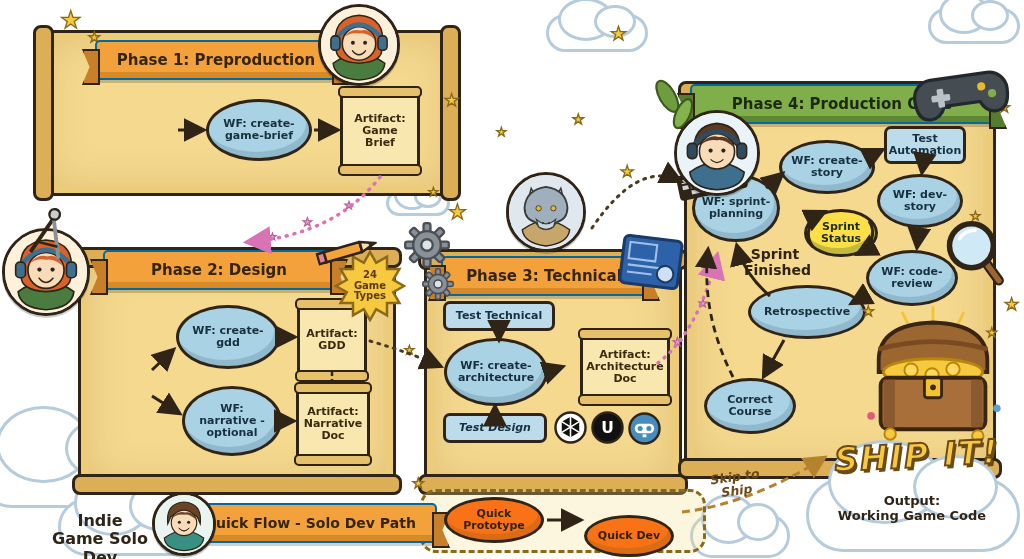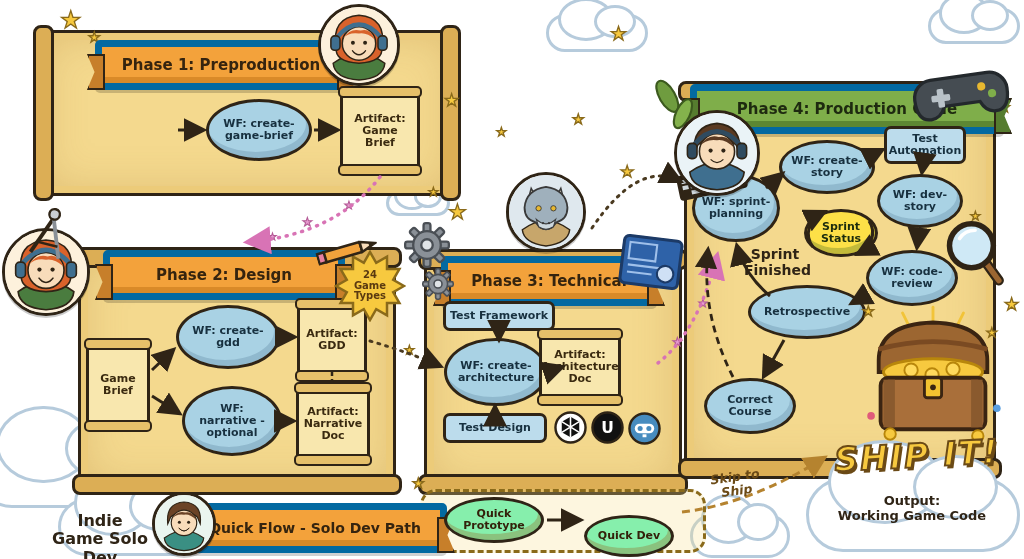--- a/index.html
+++ b/index.html
@@ -8,37 +8,37 @@
   
   .panel{position:absolute;background:#f4d98e;border:3.5px solid #2f2416;border-radius:9px;
          box-shadow:inset 0 0 0 7px #eccb79, inset 0 0 45px rgba(160,110,40,.28);z-index:1;}
   .roll-top,.roll-bottom{position:absolute;left:-9px;right:-9px;height:15px;background:#dcae55;
          border:3px solid #2f2416;border-radius:8px;z-index:2;}
   .roll-top{top:-8px}.roll-bottom{bottom:-8px}
   .roll-left,.roll-right{position:absolute;top:-8px;bottom:-8px;width:15px;background:#dcae55;
          border:3px solid #2f2416;border-radius:8px;z-index:2;}
   .roll-left{left:-8px}.roll-right{right:-8px}
   
-  .banner{position:absolute;background:#f3a23b;border:7px solid #0369a1;border-radius:5px;
+  .banner{position:absolute;background:#f3a23b;border:2px solid #0369a1;border-radius:5px;
           display:flex;align-items:center;justify-content:center;text-align:center;
           font-weight:bold;font-size:15px;color:#35240f;z-index:3;
           box-shadow:0 3px 0 rgba(0,0,0,.18), inset 0 -6px 0 #d98a28;}
   .banner::before,.banner::after{content:"";position:absolute;top:7px;bottom:-7px;width:14px;
           background:#c77f2a;border:2.5px solid #2f2416;}
   .banner::before{left:-15px;clip-path:polygon(0 0,100% 0,100% 100%,0 100%,42% 50%);}
   .banner::after{right:-15px;clip-path:polygon(0 0,100% 0,58% 50%,100% 100%,0 100%);}
   .banner.green{background:#7fae4a;box-shadow:0 3px 0 rgba(0,0,0,.18), inset 0 -6px 0 #5d8733;color:#1e2a10;}
   .banner.green::before,.banner.green::after{background:#567c2f;}
   
   .n-ell{position:absolute;background:#a9d2e4;border:3px solid #2f2416;border-radius:50%;
          display:flex;align-items:center;justify-content:center;text-align:center;
          font-weight:bold;font-size:11px;line-height:1.12;color:#17303f;padding:5px;box-sizing:border-box;
          box-shadow:inset -3px -6px 0 rgba(70,110,140,.25);z-index:4;}
   .n-ell.green{background:#fde047;box-shadow:inset -3px -6px 0 rgba(60,100,30,.3);color:#1c2d0d;}
-  .n-ell.orange{background:#86efac;box-shadow:inset -3px -6px 0 rgba(150,90,20,.3);color:#33210a;}
+  .n-ell.orange{background:#f97316;box-shadow:inset -3px -6px 0 rgba(150,90,20,.3);color:#33210a;}
   .n-rect{position:absolute;background:#bcdcec;border:3px solid #2f2416;border-radius:7px;
          display:flex;align-items:center;justify-content:center;text-align:center;
          font-weight:bold;font-size:11px;line-height:1.1;color:#17303f;box-sizing:border-box;z-index:4;}
   .n-scroll{position:absolute;background:#f8e7ae;border:3px solid #2f2416;border-radius:4px;
          display:flex;align-items:center;justify-content:center;text-align:center;
          font-weight:bold;font-size:11px;line-height:1.12;color:#3a2a10;padding:4px;box-sizing:border-box;z-index:4;}
   .n-scroll::before,.n-scroll::after{content:"";position:absolute;left:-5px;right:-5px;height:8px;
          background:#e6c06a;border:2.5px solid #2f2416;border-radius:5px;}
   .n-scroll::before{top:-7px}.n-scroll::after{bottom:-7px}
   
@@ -137,23 +137,20 @@
     <span>Phase 2: Design</span>
   </div>
   <div class="icon" style="left:316px;top:238px;width:62px;height:26px;transform:rotate(-16deg);z-index:7;">
     <svg viewBox="0 0 60 24">
       <rect x="6" y="7" width="38" height="10" rx="2" fill="#f2a33c" stroke="#2f2416" stroke-width="2.5"></rect>
       <path d="M44 7 L58 12 L44 17 Z" fill="#f8dcba" stroke="#2f2416" stroke-width="2.5"></path>
       <path d="M52 9.8 L58 12 L52 14.5 Z" fill="#2f2416"></path>
       <rect x="1" y="7" width="7" height="10" fill="#e87fa0" stroke="#2f2416" stroke-width="2.5"></rect>
     </svg>
   </div>
-  <div class="n-scroll" style="left:86px;top:342px;width:64px;height:86px;">
-    <span>Game Brief</span>
-  </div>
   <div class="n-ell" style="left:176px;top:305px;width:104px;height:64px;">
     <span>WF: create-gdd</span>
   </div>
   <div class="n-scroll" style="left:297px;top:302px;width:70px;height:76px;">
     <span>Artifact: GDD</span>
   </div>
   <div class="n-ell" style="left:182px;top:386px;width:100px;height:70px;">
     <span>WF: narrative - optional</span>
   </div>
   <div class="n-scroll" style="left:296px;top:386px;width:74px;height:76px;">
@@ -193,29 +190,29 @@
   </div>
 
   <div class="panel" style="left:424px;top:254px;width:252px;height:230px;">
     <div class="roll-top"></div>
     <div class="roll-bottom"></div>
   </div>
   <div class="banner" style="left:441px;top:256px;width:202px;height:36px;">
     <span>Phase 3: Technical</span>
   </div>
   <div class="n-rect" style="left:443px;top:301px;width:112px;height:30px;">
-    <span>Test Framework</span>
+    <span>Test Technical</span>
   </div>
   <div class="n-ell" style="left:444px;top:338px;width:104px;height:68px;">
     <span>WF: create-architecture</span>
   </div>
-  <div class="n-scroll" style="left:539px;top:332px;width:82px;height:70px;justify-content:center;">
+  <div class="n-scroll" style="left:580px;top:332px;width:90px;height:70px;justify-content:center;">
     <span>Artifact: Architecture Doc</span>
   </div>
-  <div class="n-rect" style="left:443px;top:413px;width:104px;height:30px;">
+  <div class="n-rect" style="left:443px;top:413px;width:104px;height:30px;font-style:italic;">
     <span>Test Design</span>
   </div>
 
   <div class="icon" style="left:554px;top:411px;width:33px;height:33px;">
     <svg viewBox="0 0 34 34">
       <circle cx="17" cy="17" r="15.5" fill="#ffffff" stroke="#2f2416" stroke-width="2.5"></circle>
       <polygon points="17,6 26,11 26,22 17,27 8,22 8,11" fill="#111111"></polygon>
       <path d="M17 6 L17 27 M8 11 L26 22 M26 11 L8 22" stroke="#ffffff" stroke-width="1.6"></path>
     </svg>
   </div>

